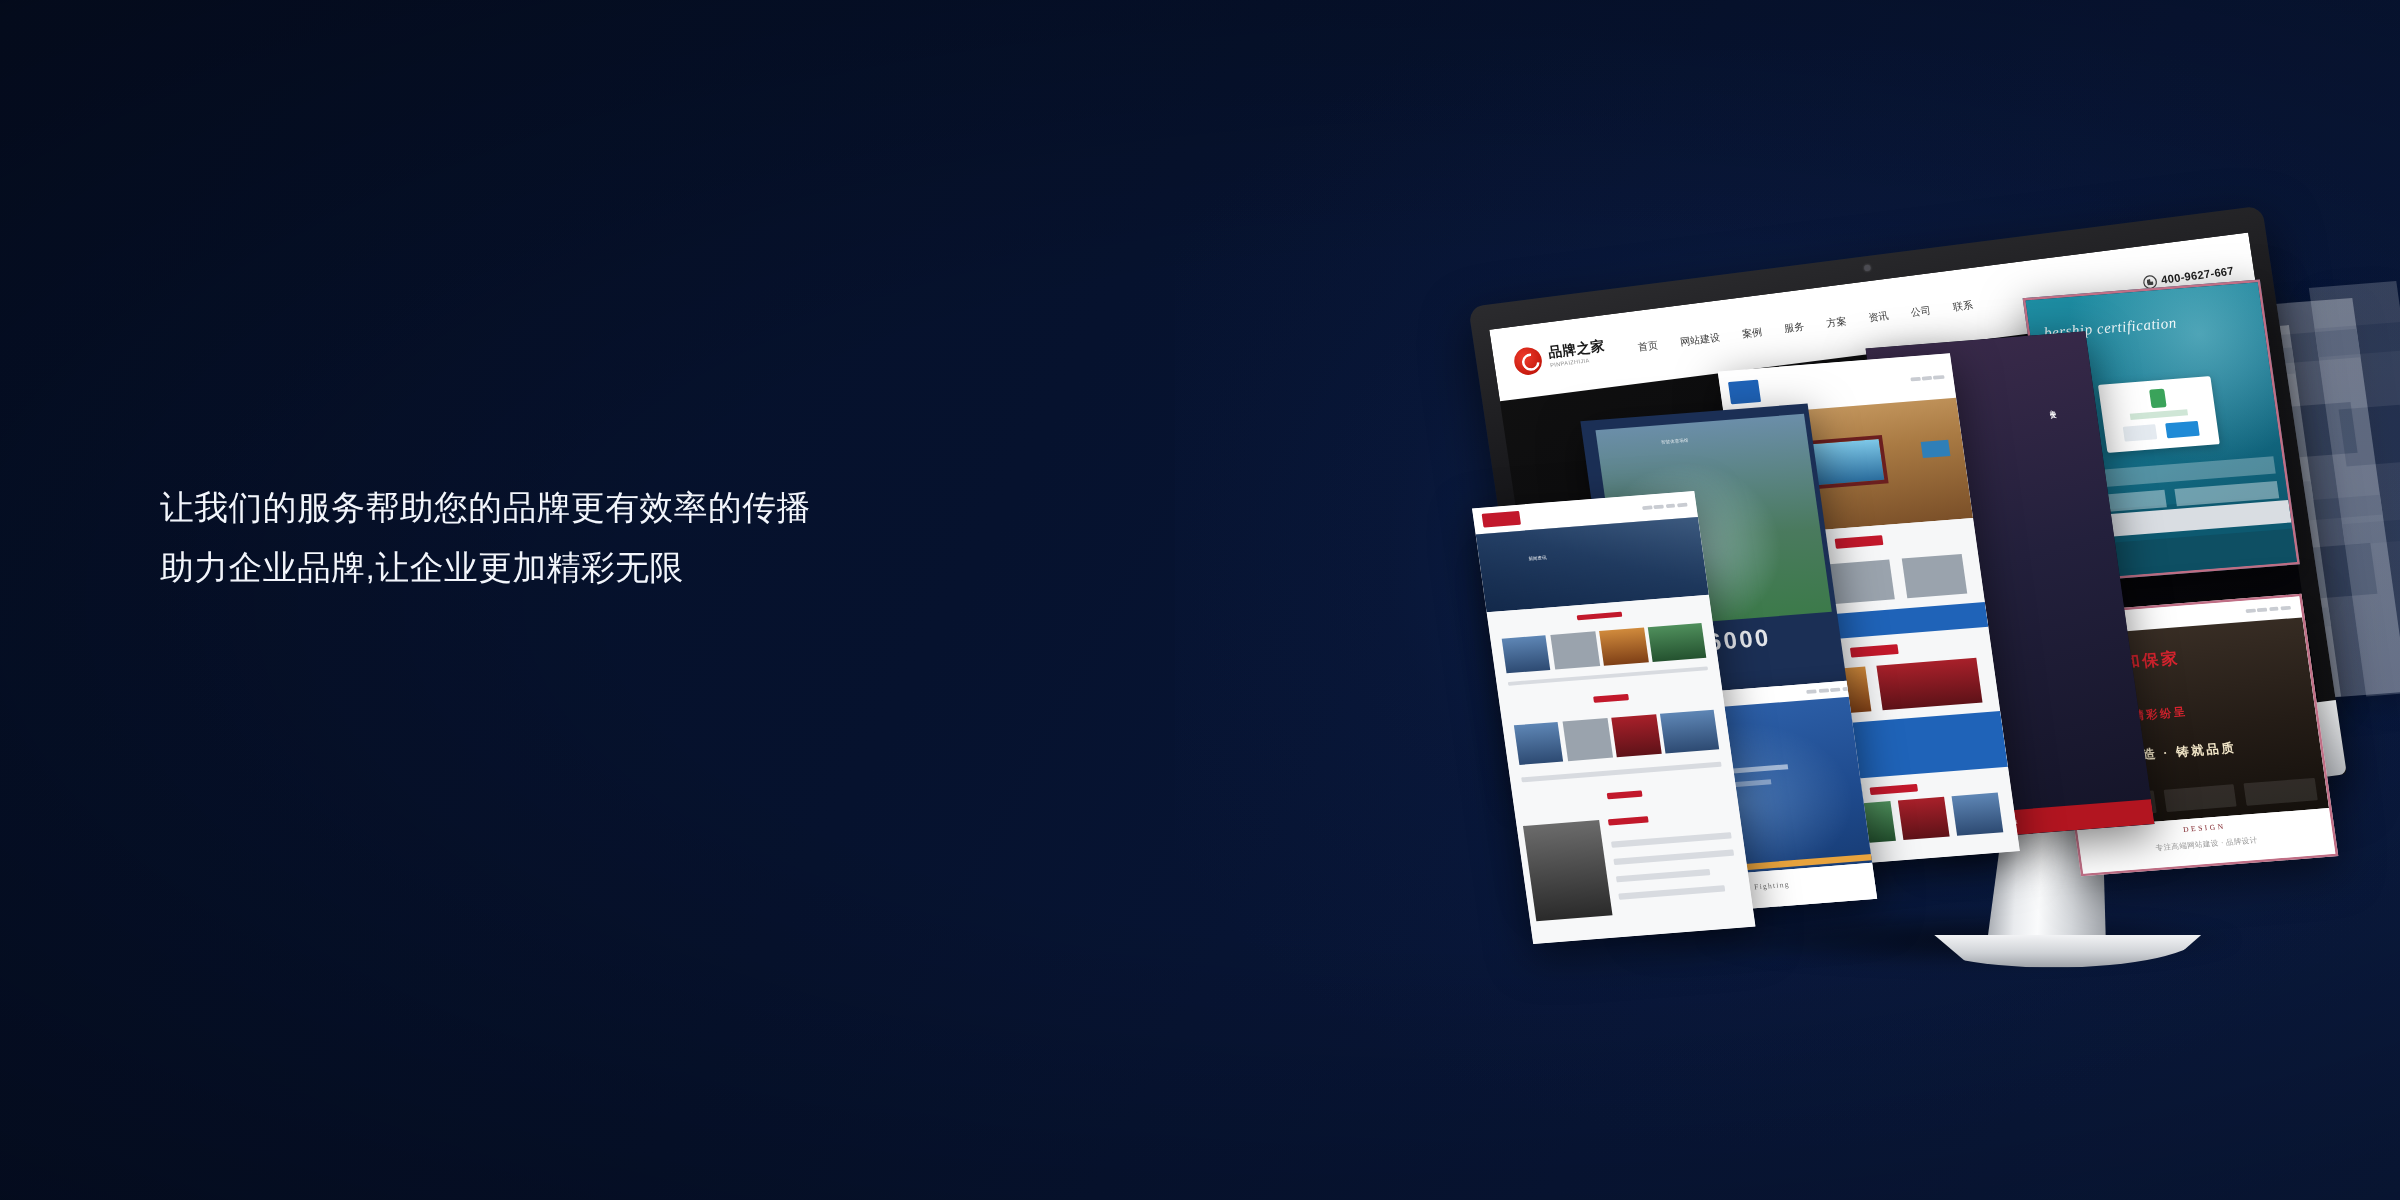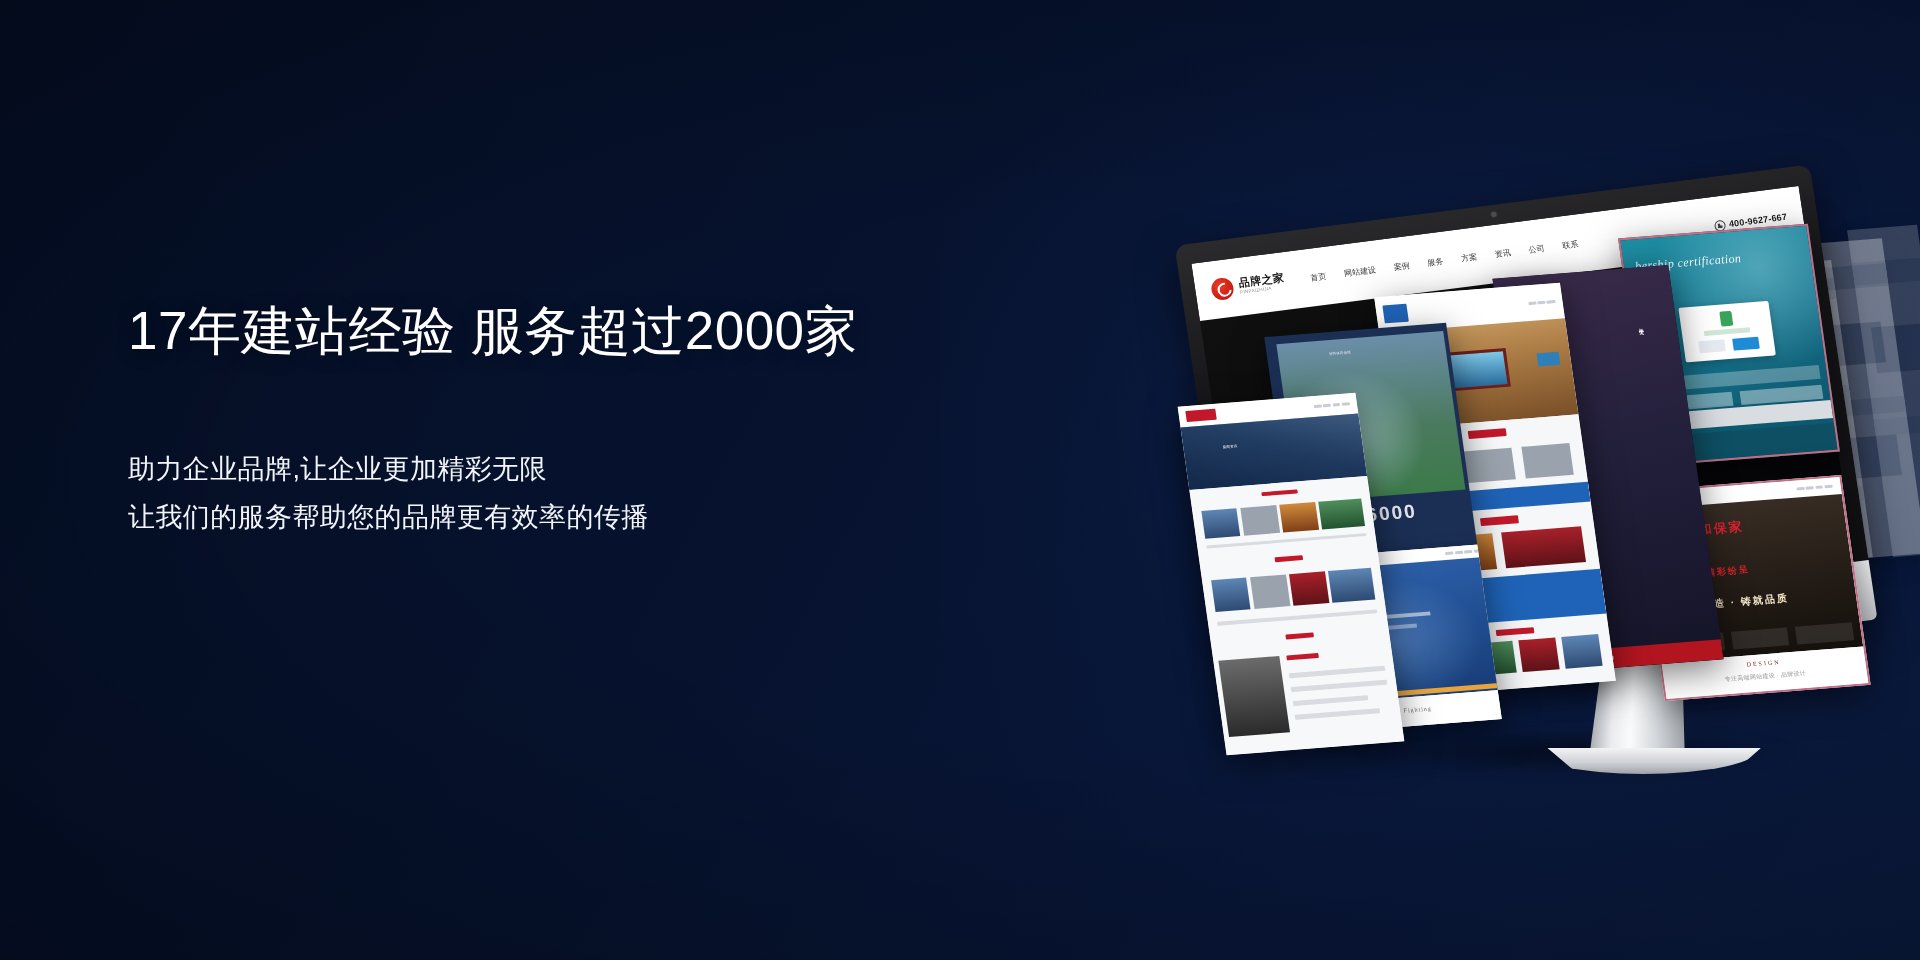--- a/index.html
+++ b/index.html
@@ -259,24 +259,23 @@
   }
 </style>
 </head>
 <body>
 
 <div class="bg-base"></div>
 <div class="bg-glow"></div>
 <div class="bg-vignette"></div>
 
 <div class="copy">
-  <div class="headline">17年建站经验 服务超过2000家</div>
   <div class="sub">
+    <div class="sub-line">让我们的服务帮助您的品牌更有效率的传播</div>
     <div class="sub-line">助力企业品牌,让企业更加精彩无限</div>
-    <div class="sub-line">让我们的服务帮助您的品牌更有效率的传播</div>
   </div>
 </div>
 
 <div class="scene">
   <div class="scene-inner">
 
     <div class="floor-shadow"></div>
 
     <div class="ghost" style="left:-10px;top:268px;width:64px;height:196px;transform:rotate(-8deg) skewY(3deg);opacity:.55;">
       <div class="gswoosh"></div>

